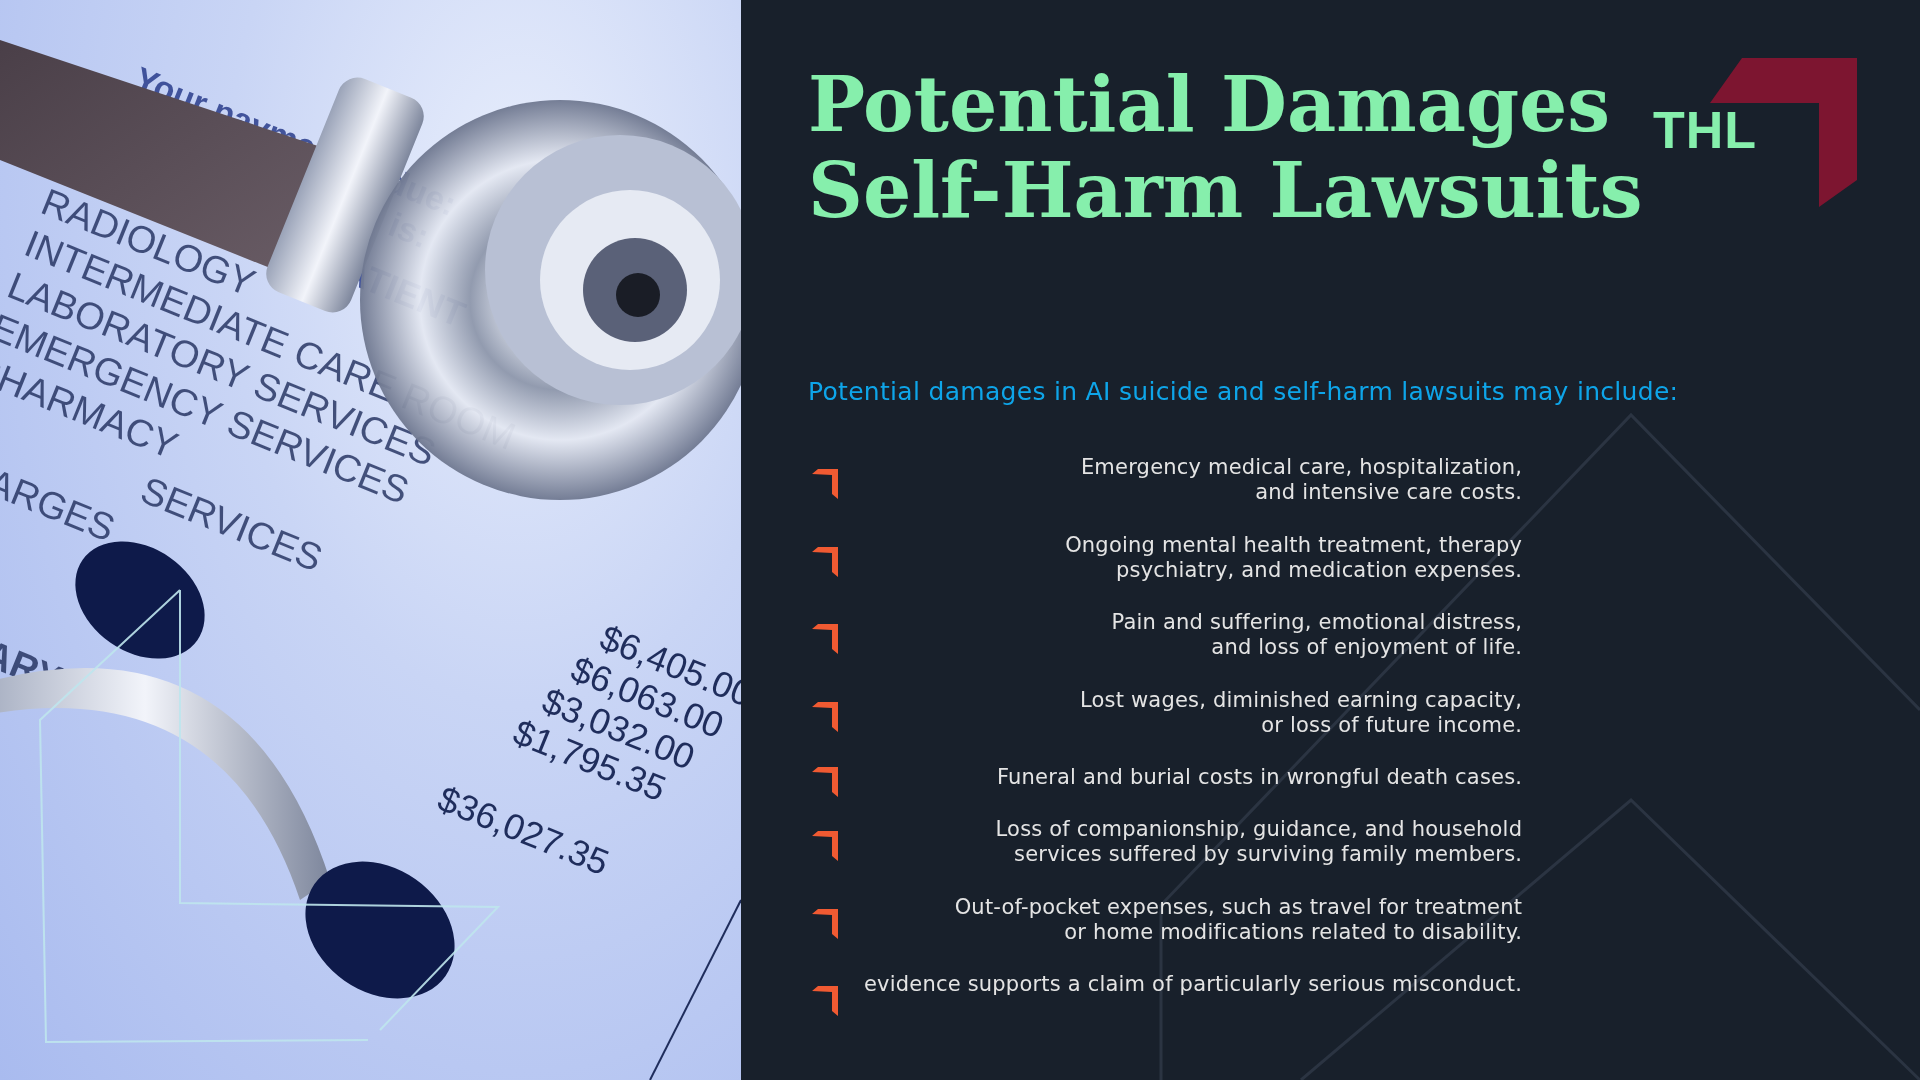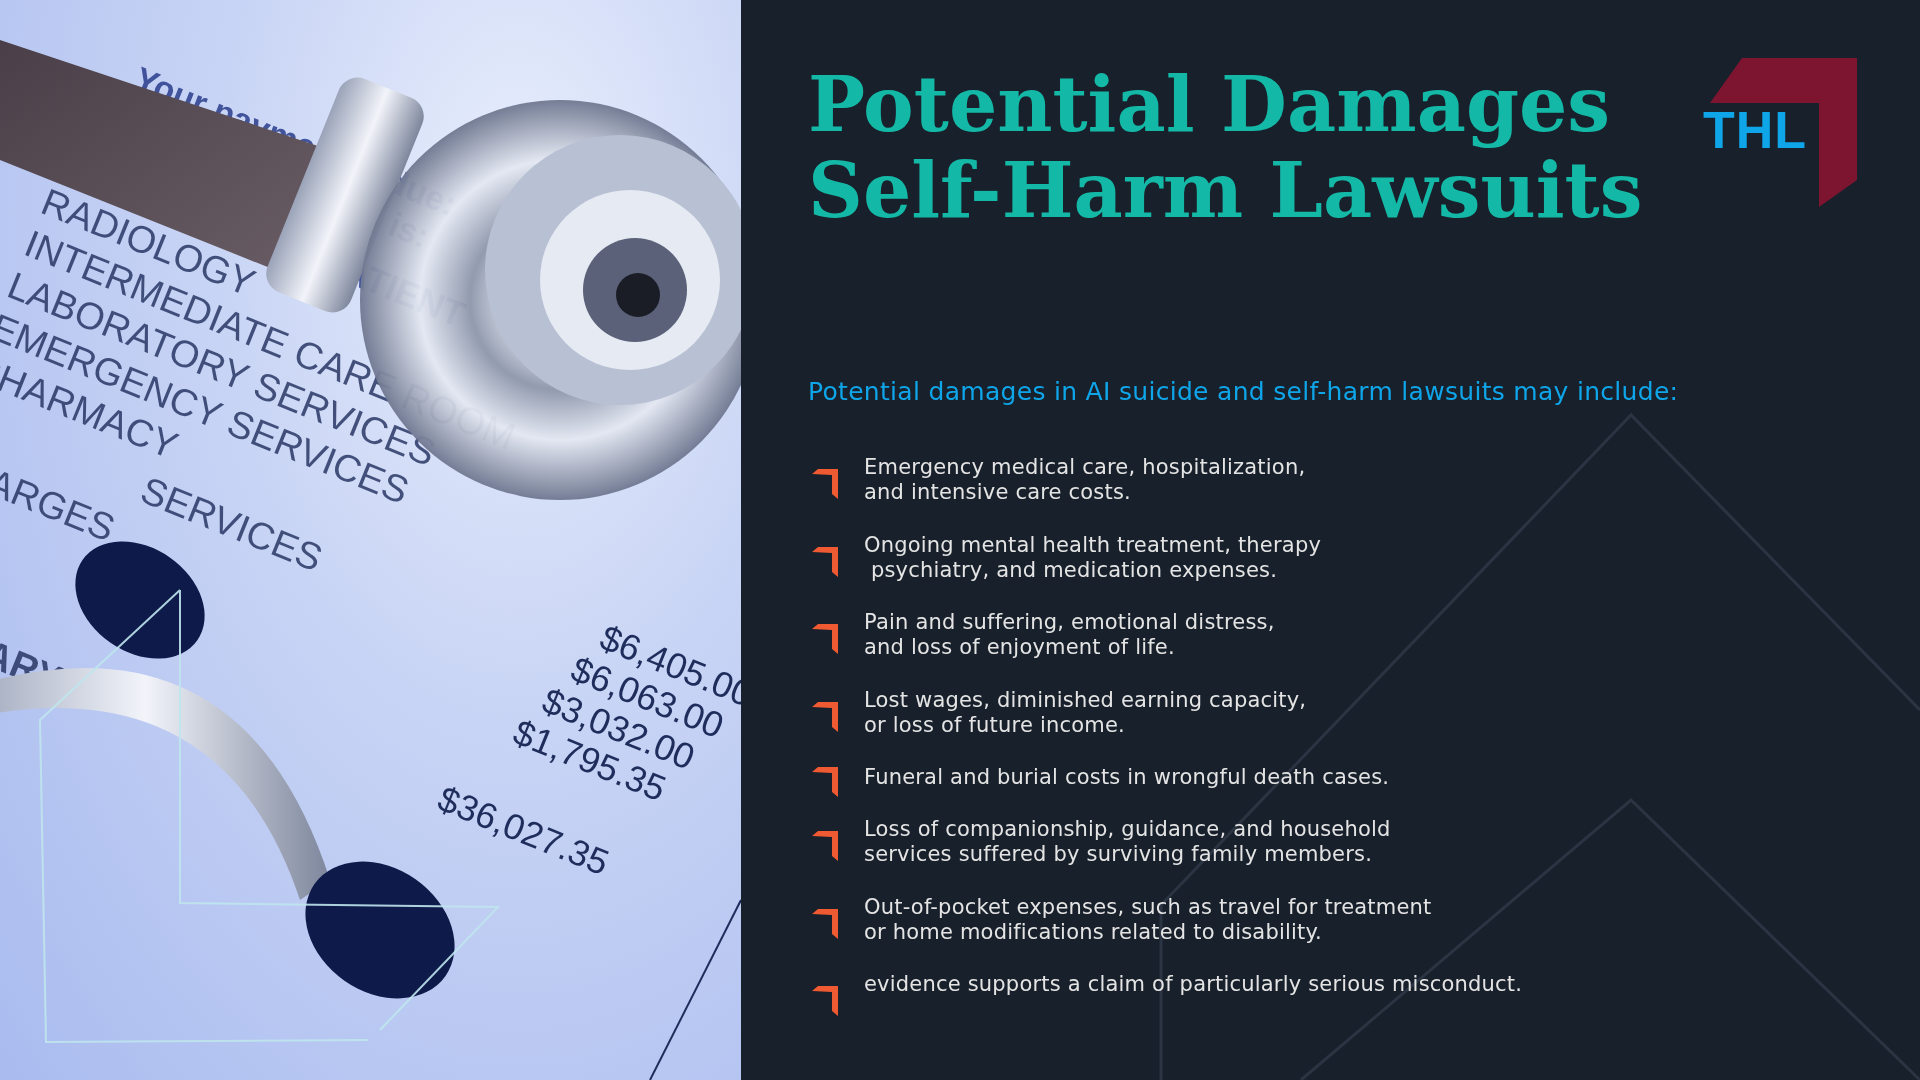--- a/index.html
+++ b/index.html
@@ -3,28 +3,28 @@
 <meta charset="utf-8">
 <style>
   html, body { margin:0; padding:0; }
   body { width:1920px; height:1080px; overflow:hidden; background:#18202b; font-family:"DejaVu Sans", sans-serif; position:relative; }
   .photo { position:absolute; left:0; top:0; width:741px; height:1080px; overflow:hidden;
     background: radial-gradient(ellipse at 70% 20%, #e8eefc 0%, #c9d5f5 40%, #a9bbef 100%); }
   .photo svg { position:absolute; left:0; top:0; }
   .panel { position:absolute; left:741px; top:0; width:1179px; height:1080px; background:#18202b; overflow:hidden; }
   .bg-lines { position:absolute; left:0; top:0; }
   .title { position:absolute; left:67px; top:62px; margin:0; font-family:"DejaVu Serif", serif; font-weight:bold;
-    font-size:76px; line-height:86px; color:#14b8a6; letter-spacing:0px; }
+    font-size:76px; line-height:86px; color:#86efac; letter-spacing:0px; }
   .title span { display:block; }
   .logo { position:absolute; left:961px; top:55px; width:160px; height:155px; }
-  .logo-text { position:absolute; left:962px; top:100px; font-family:"Liberation Sans", sans-serif; font-weight:bold;
-    font-size:52px; color:#0ea5e9; letter-spacing:1px; line-height:60px; }
+  .logo-text { position:absolute; left:912px; top:100px; font-family:"Liberation Sans", sans-serif; font-weight:bold;
+    font-size:52px; color:#86efac; letter-spacing:1px; line-height:60px; }
   .intro { position:absolute; left:67px; top:377px; font-family:"DejaVu Sans", sans-serif; font-size:25px; color:#0ea5e9; letter-spacing:0.3px; }
   .list { position:absolute; left:67px; top:455px; margin:0; padding:0; list-style:none; }
-  .item { position:relative; height:77.5px; padding-left:56px; }
+  .item { position:relative; height:77.5px; padding-left:56px;text-align:right; }
   .bullet { position:absolute; left:2px; top:12px; width:30px; height:34px; }
   .item-text { font-family:"DejaVu Sans", sans-serif; font-size:21px; line-height:25px; color:#e4e4e4; letter-spacing:0.2px; white-space:pre; }
   .item-text span { display:block; }
 </style>
 </head>
 <body>
 
 <div class="photo">
   <svg width="741" height="1080" viewBox="0 0 741 1080">
     <defs>

